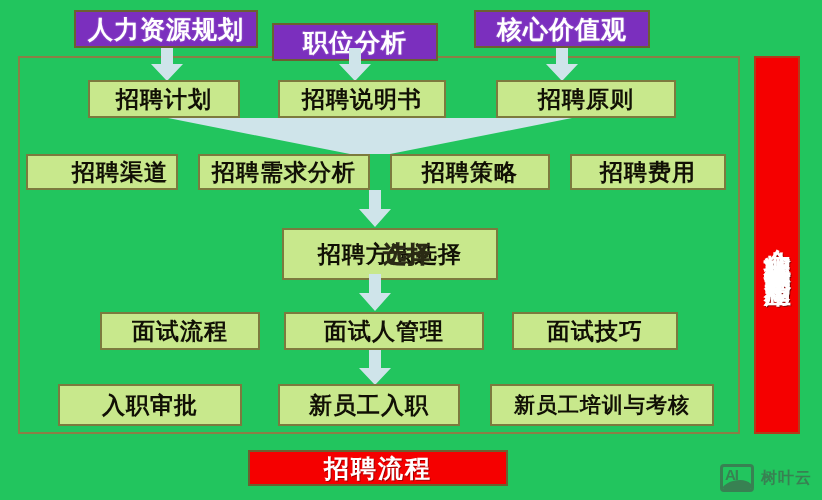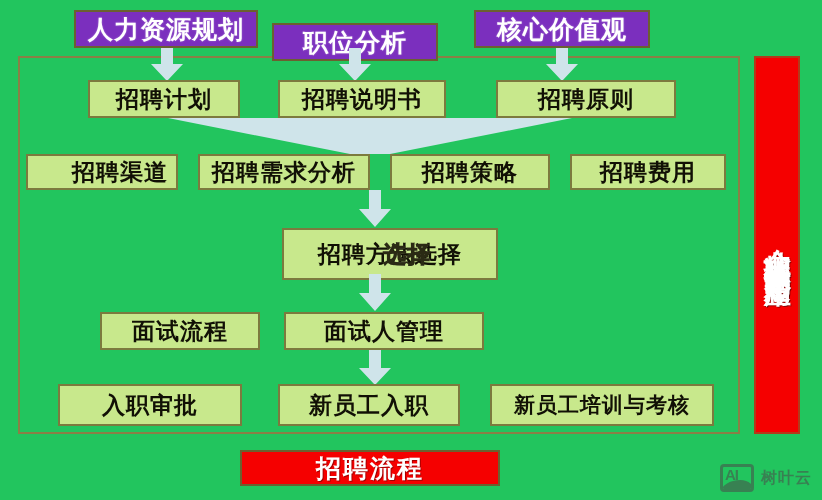--- a/index.html
+++ b/index.html
@@ -215,32 +215,33 @@
   </div>
 
   <div class="arrow" style="left:358px; top:274px;">
     <svg width="34" height="38" viewBox="0 0 34 38" aria-hidden="true">
       <polygon points="11,0 23,0 23,19 33,19 17,37 1,19 11,19" fill="#cfe4ea"></polygon>
     </svg>
   </div>
 
   <div class="node green" style="left:100px; top:312px; width:160px; height:38px;">面试流程</div>
   <div class="node green" style="left:284px; top:312px; width:200px; height:38px;">面试人管理</div>
+  <div class="node green" style="left:512px; top:312px; width:166px; height:38px;">面试技巧</div>
 
   <div class="arrow" style="left:358px; top:350px;">
     <svg width="34" height="36" viewBox="0 0 34 36" aria-hidden="true">
       <polygon points="11,0 23,0 23,18 33,18 17,35 1,18 11,18" fill="#cfe4ea"></polygon>
     </svg>
   </div>
 
   <div class="node green" style="left:58px;  top:384px; width:184px; height:42px;">入职审批</div>
   <div class="node green" style="left:278px; top:384px; width:182px; height:42px;">新员工入职</div>
   <div class="node green small" style="left:490px; top:384px; width:224px; height:42px;">新员工培训与考核</div>
 
-  <div class="node red" style="left:240px; top:450px; width:260px; height:36px;">招聘流程</div>
+  <div class="node red" style="left:248px; top:450px; width:260px; height:36px;">招聘流程</div>
 
   <div class="banner">
     <span class="vtext">企业招聘体系的制定和应用</span>
   </div>
 
   <div class="watermark">
     <span class="wm-badge">
       <span class="ai">AI</span>
       <span class="hill"></span>
     </span>

